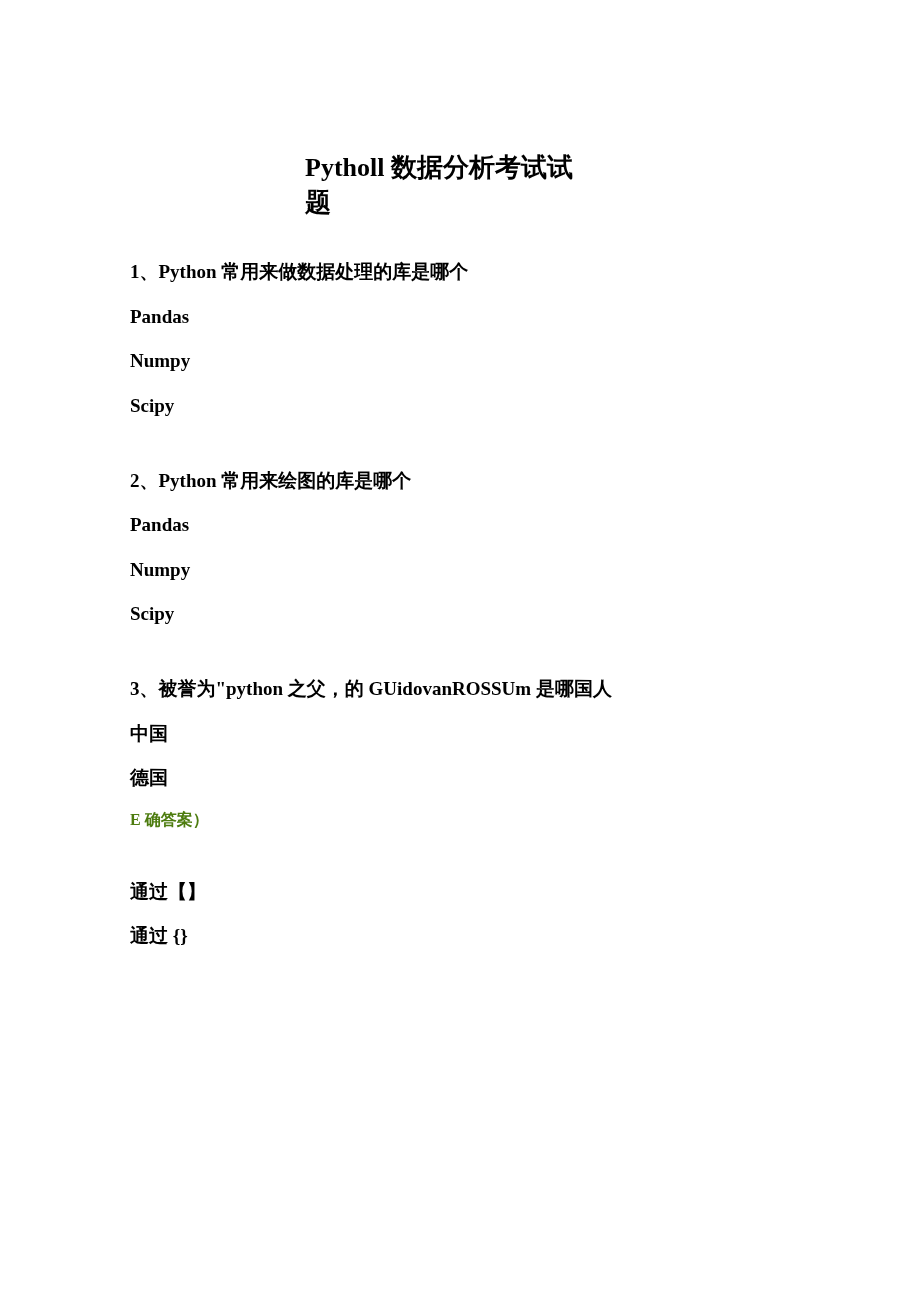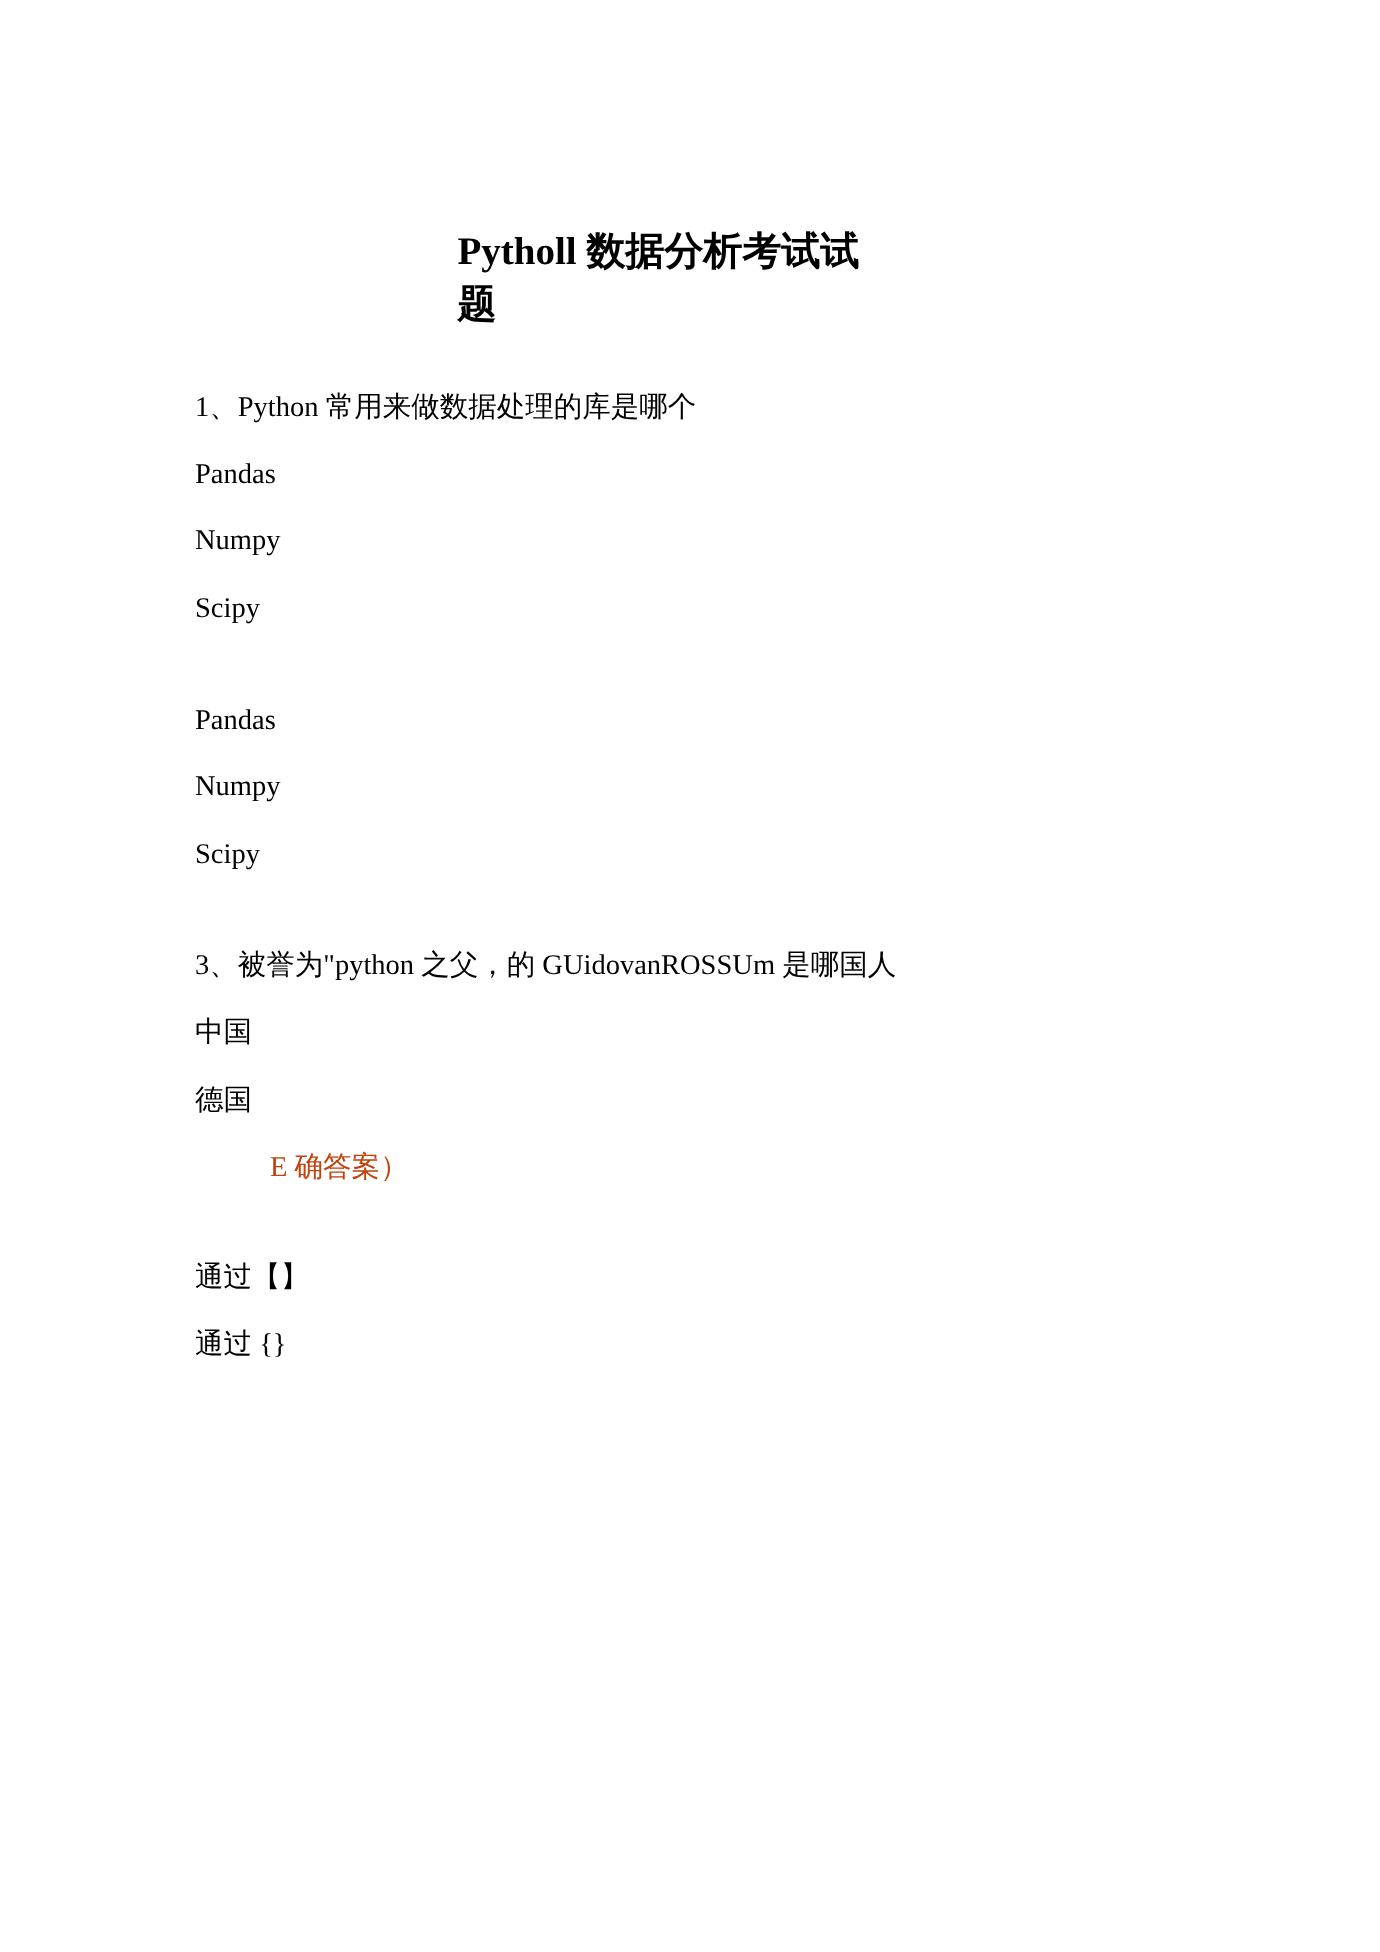--- a/index.html
+++ b/index.html
@@ -19,30 +19,30 @@
   .title {
     font-size: 26px;
     font-weight: bold;
     line-height: 1.35;
     margin-left: 175px;
     width: 310px;
     margin-bottom: 39px;
   }
   .block {
     margin-bottom: 48px;
+    font-weight: bold;
   }
   .line {
     font-size: 19px;
     line-height: 1.4;
     margin-bottom: 18px;
   }
   .answer {
-    color: #c2410c;
-    font-size: 19px;
-    margin-left: 50px;
+    color: #4d7c0f;
+    font-size: 16px;
     margin-bottom: 18px;
   }
 </style>
 </head>
 <body>
 
 <div class="page">
 
   <div class="title">
     <span>Pytholl 数据分析考试试</span><br>
@@ -50,20 +50,21 @@
   </div>
 
   <div class="block">
     <div class="line">1、Python 常用来做数据处理的库是哪个</div>
     <div class="line">Pandas</div>
     <div class="line">Numpy</div>
     <div class="line">Scipy</div>
   </div>
 
   <div class="block">
+    <div class="line">2、Python 常用来绘图的库是哪个</div>
     <div class="line">Pandas</div>
     <div class="line">Numpy</div>
     <div class="line">Scipy</div>
   </div>
 
   <div class="block">
     <div class="line">3、被誉为"python 之父，的 GUidovanROSSUm 是哪国人</div>
     <div class="line">中国</div>
     <div class="line">德国</div>
     <div class="answer">E 确答案）</div>

